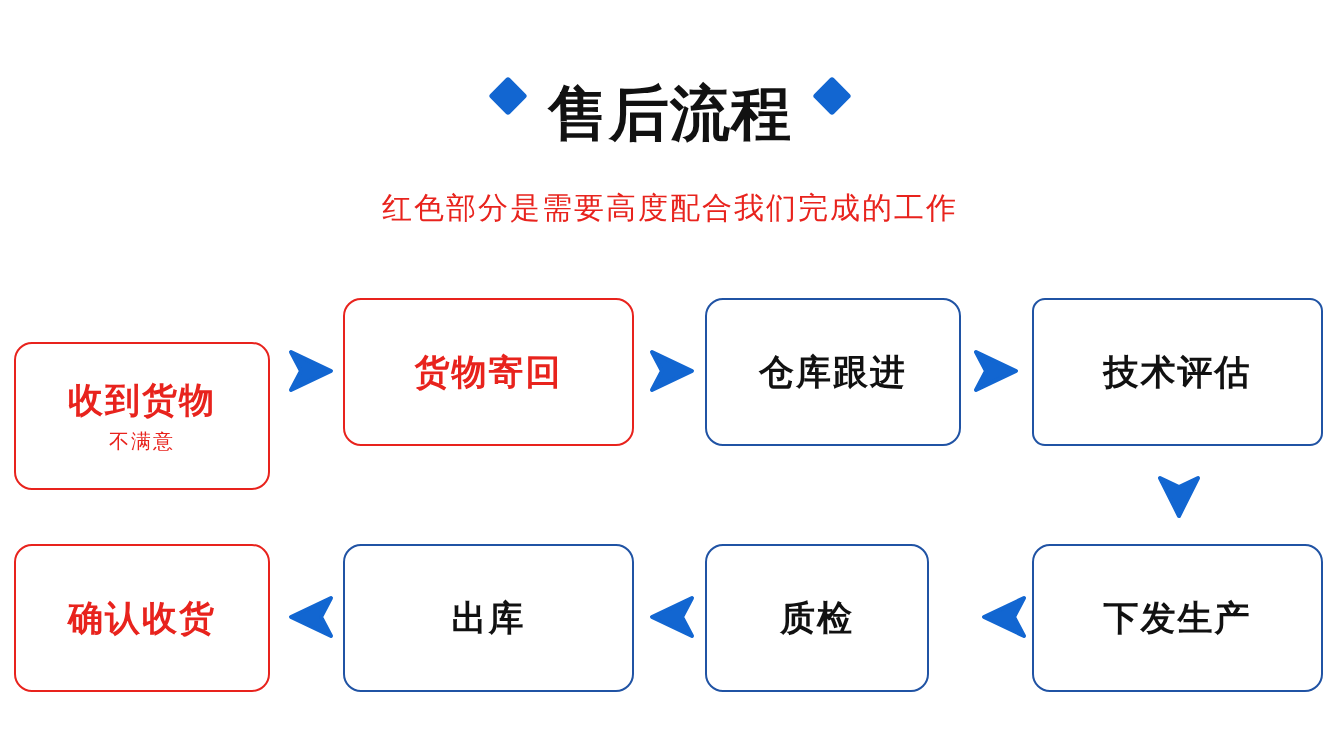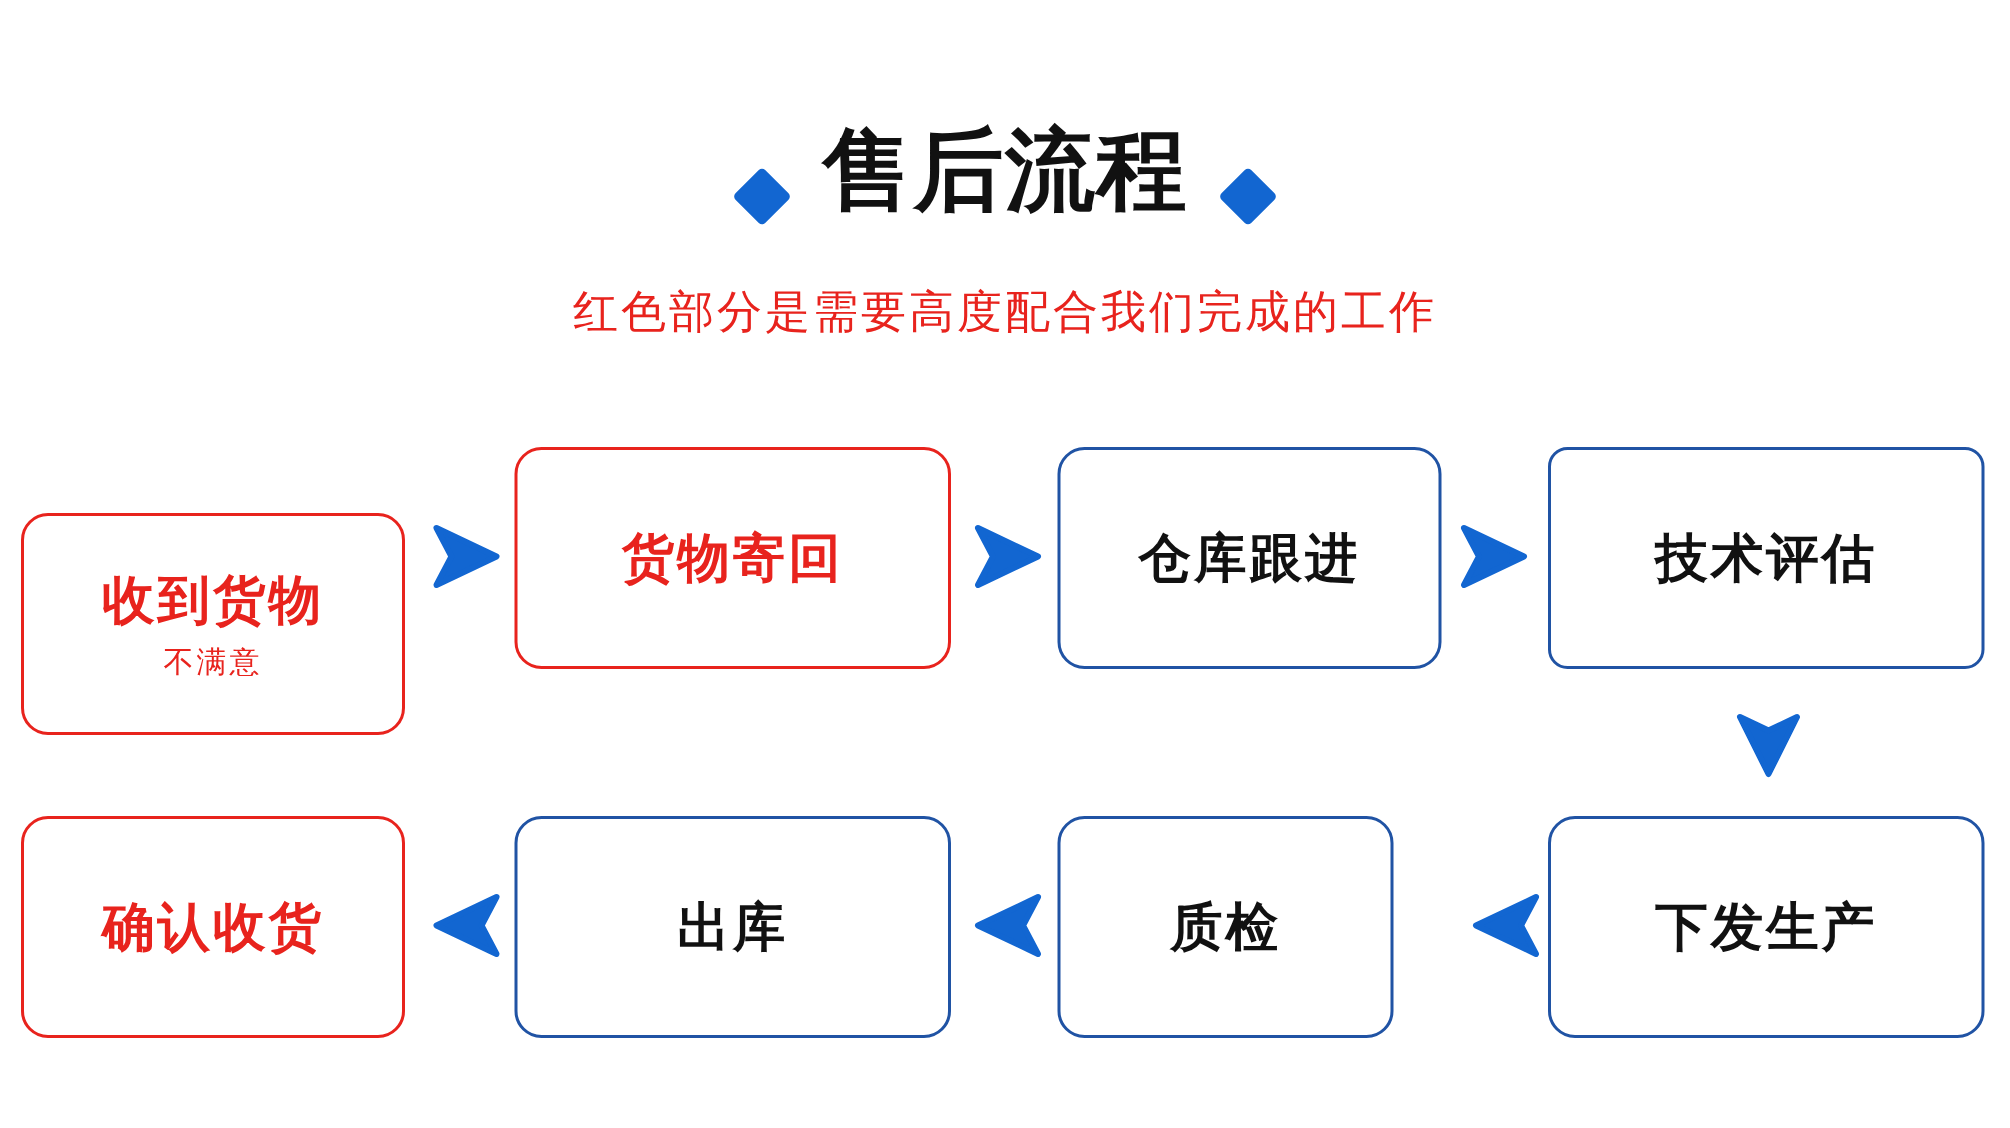--- a/index.html
+++ b/index.html
@@ -12,21 +12,21 @@
   html,body{background:#ffffff;}
   body{
     font-family:"Liberation Sans", sans-serif;
     width:1340px;height:752px;position:relative;overflow:hidden;
   }
   .stage{position:absolute;inset:0;width:1340px;height:752px;background:#fff;}
 
   
   .title-row{
     position:absolute;left:0;top:82px;width:100%;
-    display:flex;align-items:flex-end;justify-content:center;gap:26px;
+    display:flex;align-items:flex-start;justify-content:center;gap:26px;
   }
   .diamond{
     width:28px;height:28px;background:var(--blue);
     transform:rotate(45deg);border-radius:3px;flex:0 0 auto;
   }
   .title-text{
     font-size:60px;font-weight:900;color:var(--ink);
     letter-spacing:1px;line-height:1.05;white-space:nowrap;
   }
   .subtitle{

